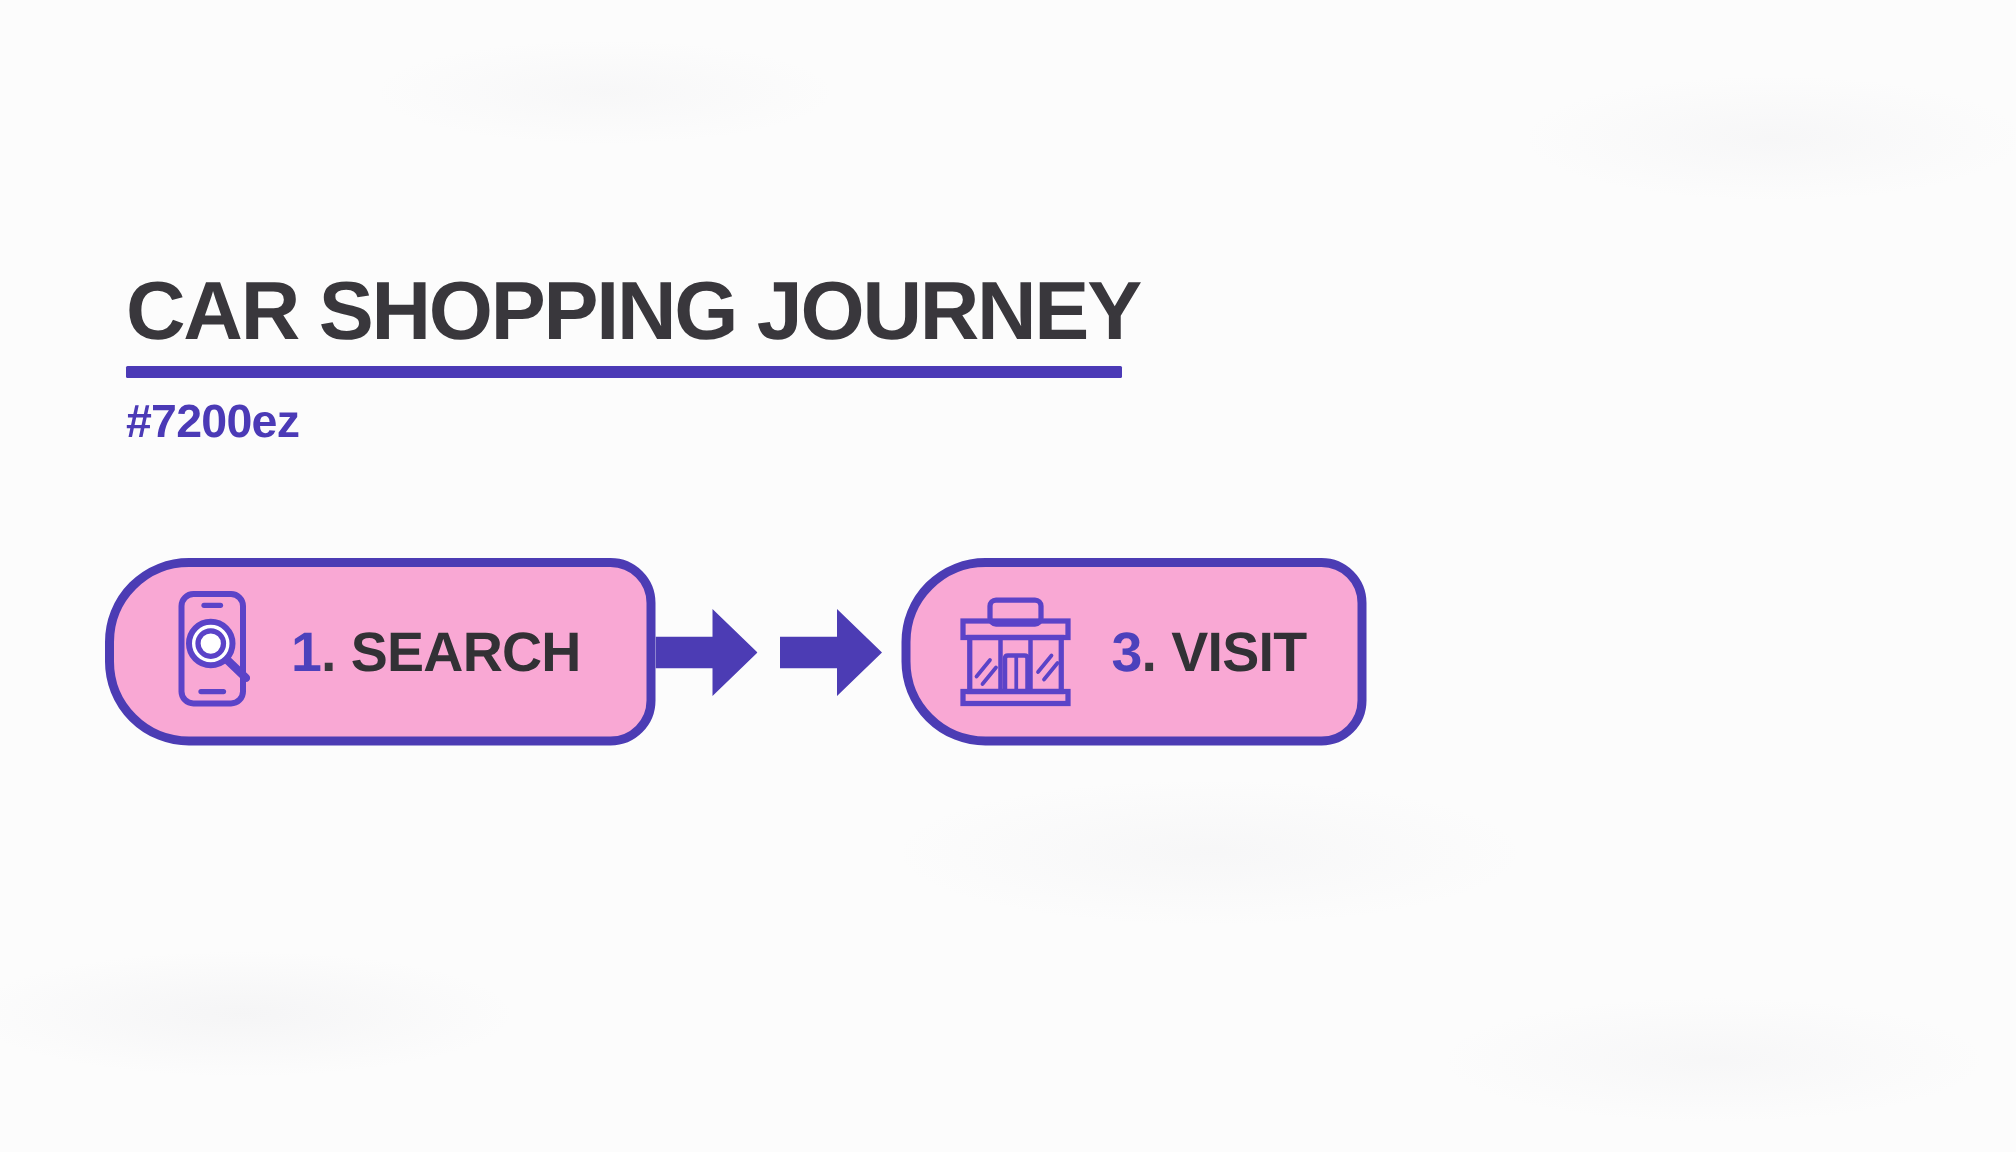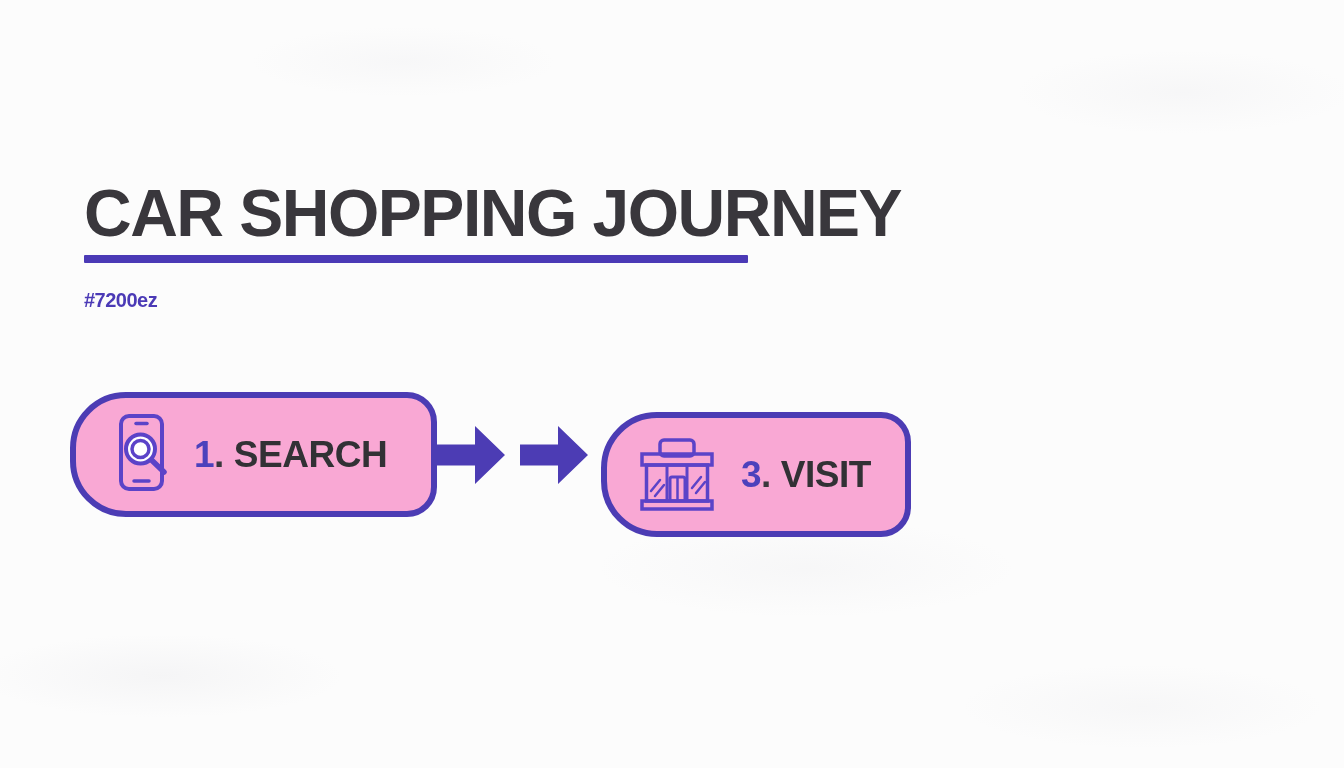--- a/index.html
+++ b/index.html
@@ -21,37 +21,37 @@
       radial-gradient(ellipse 260px 60px at 85% 92%, rgba(185,185,195,0.08), transparent 70%);
   }
 
   
   .header {
     position: absolute;
     left: 84px;
     top: 180px;
   }
   .title {
-    font-size: 66px;
+    font-size: 55px;
     font-weight: bold;
     letter-spacing: -1.5px;
     color: #39373c;
     line-height: 1.0;
     white-space: nowrap;
   }
   .title-underline {
     width: 664px;
     height: 8px;
     background: #4b3ab6;
     margin-top: 9px;
     border-radius: 1px;
   }
   .hashtag {
-    margin-top: 26px;
-    font-size: 20px;
+    margin-top: 11px;
+    font-size: 31px;
     font-weight: bold;
     color: #4b3ab6;
     letter-spacing: -0.5px;
   }
 
   
   .flow {
     position: absolute;
     left: 70px;
     top: 372px;
@@ -62,21 +62,21 @@
     height: 125px;
     background: #f9a8d4;
     border: 6px solid #4c3cb4;
     border-radius: 56px 30px 30px 56px;
     display: flex;
     align-items: center;
     flex: none;
   }
   .step-card.s1 { width: 367px; padding-left: 40px; }
   .step-card.s2 { width: 362px; padding-left: 30px; }
-  .step-card.s3 { width: 310px; padding-left: 32px; margin-top: 40px; }
+  .step-card.s3 { width: 310px; padding-left: 32px; }
 
   .step-icon { flex: none; display: flex; align-items: center; }
   .step-card.s1 .step-icon { margin-right: 24px; }
   .step-card.s2 .step-icon { margin-right: 28px; }
   .step-card.s3 .step-icon { margin-right: 26px; }
 
   .step-text {
     font-size: 37px;
     font-weight: bold;
     letter-spacing: -0.5px;

